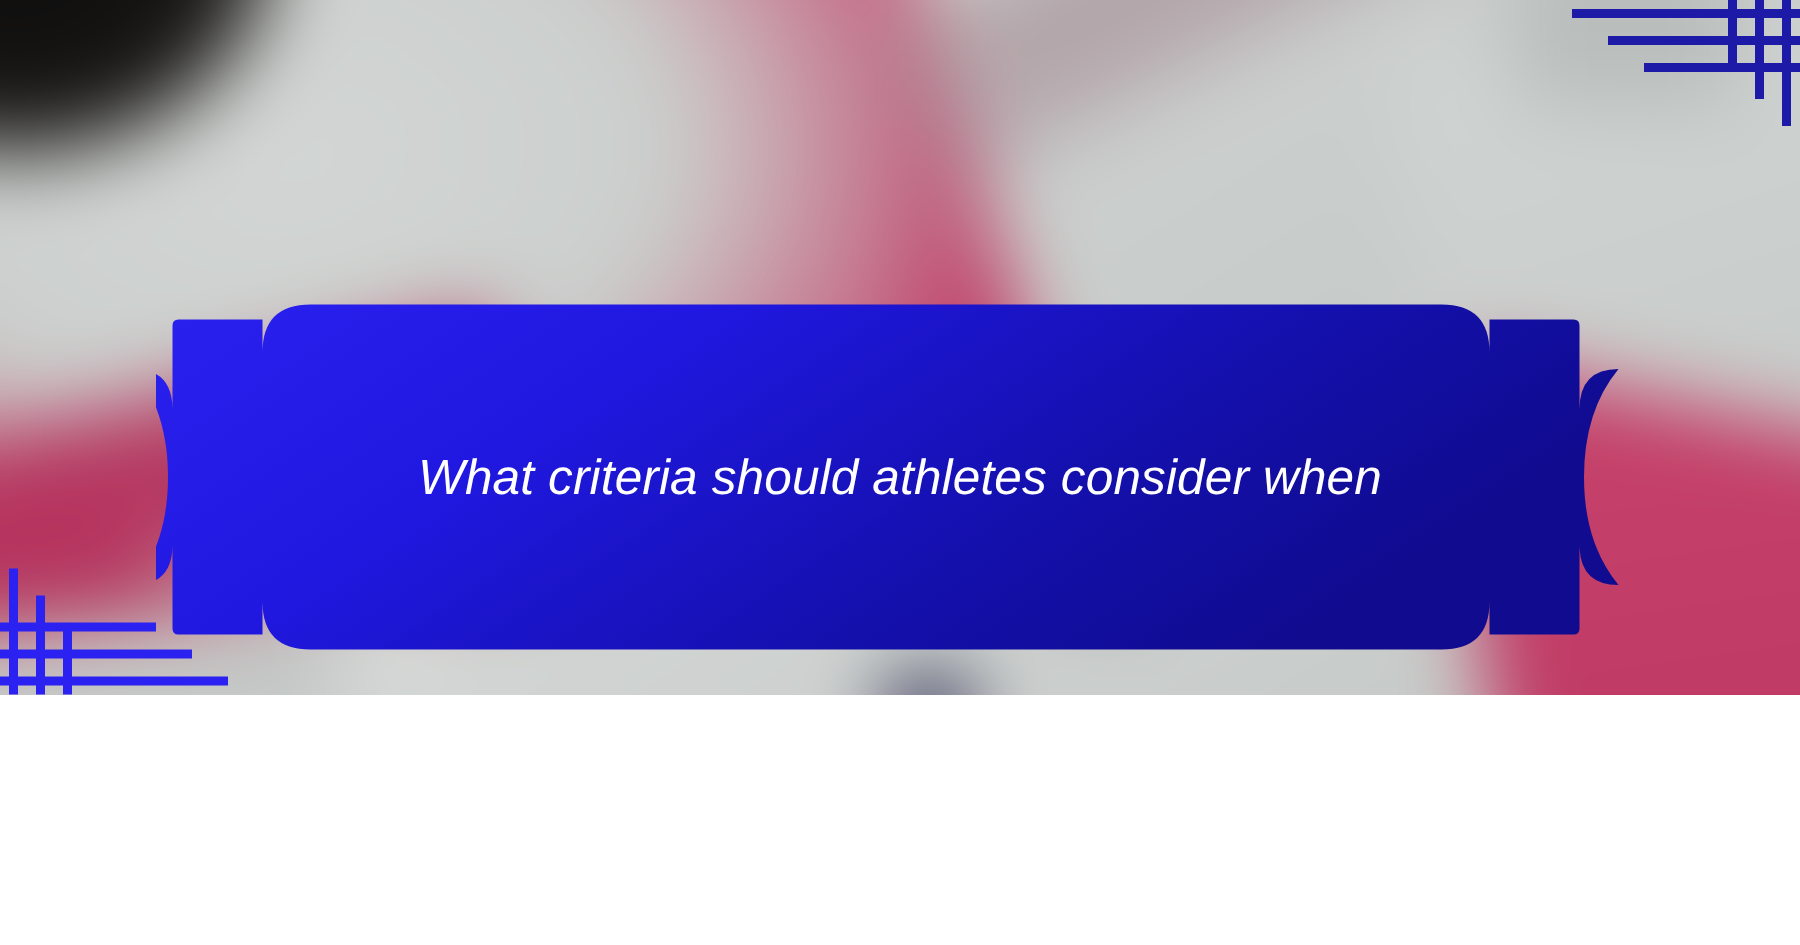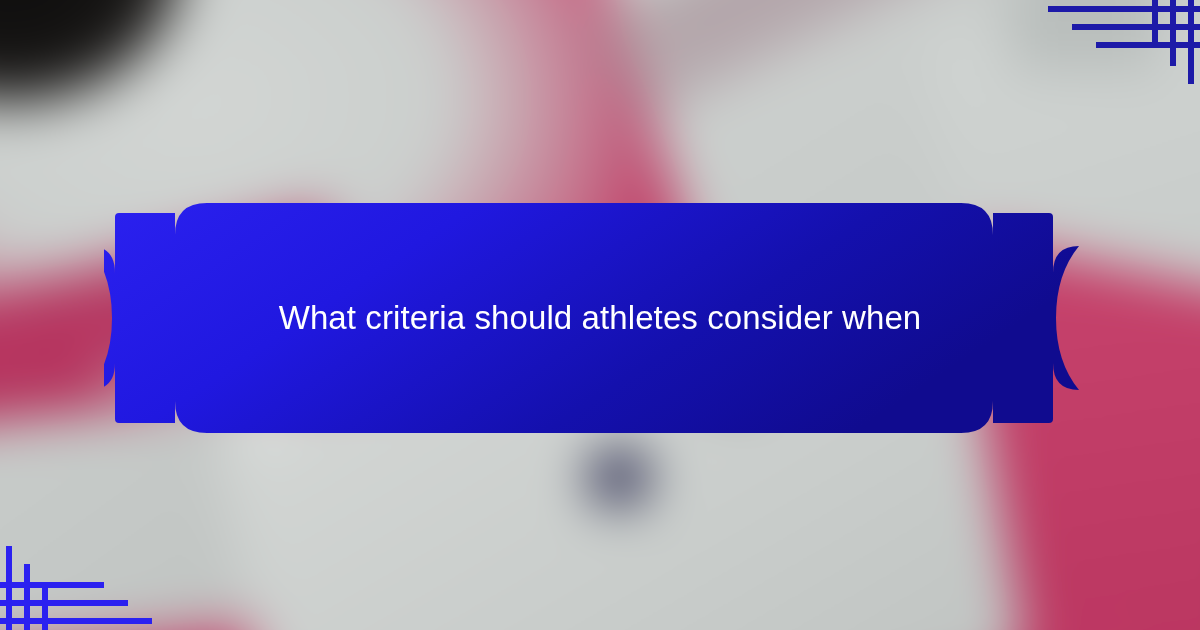--- a/index.html
+++ b/index.html
@@ -6,23 +6,24 @@
   * { margin:0; padding:0; box-sizing:border-box; }
 
   html, body {
     width:1200px; height:630px;
     overflow:hidden;
     font-family:"Liberation Sans", sans-serif;
   }
 
   #stage {
     position:relative;
-    width:1200px; height:630px;
+    width:1200px; height:463px;
     overflow:hidden;
     background:#404040;
+    font-style:italic;
   }
 
   
   #photo {
     position:absolute;
     left:-60px; top:-60px;
     width:1320px; height:750px;
     filter:blur(26px) saturate(1.05);
     transform:translateZ(0);
   }

